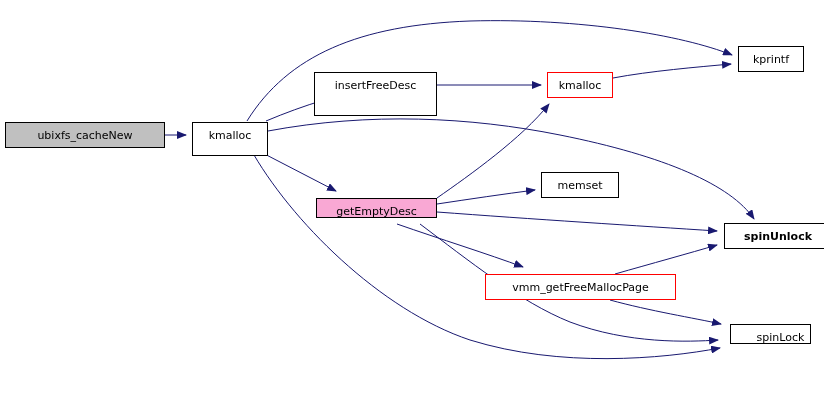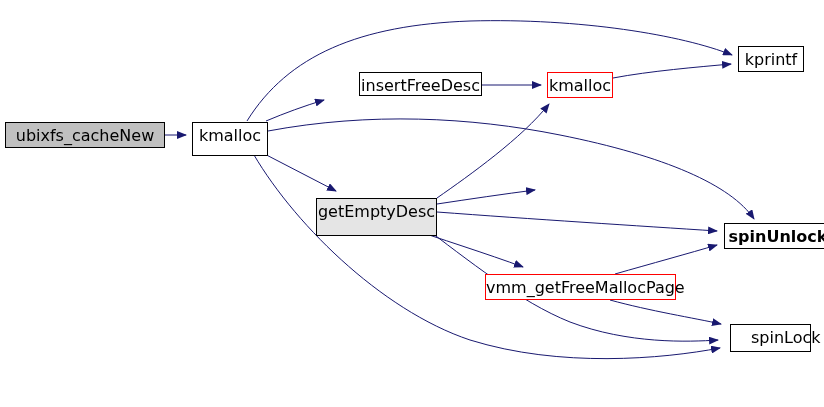--- a/index.html
+++ b/index.html
@@ -23,21 +23,21 @@
   .edge {
     fill: none;
     stroke-width: 1;
   }
   .node {
     position: absolute;
     box-sizing: border-box;
     border: 1px solid #000000;
     background: #ffffff;
     color: #000000;
-    font-size: 16px;
+    font-size: 11px;
     line-height: 23px;
     text-align: center;
     white-space: nowrap;
     cursor: pointer;
   }
   .node span {
     display: inline-block;
     vertical-align: middle;
   }
 </style>
@@ -70,42 +70,45 @@
   </svg>
 
   <div class="node" style="left: 5px; top: 122px; width: 160px; height: 26px; background: rgb(192, 192, 192); border-color: rgb(0, 0, 0);">
     <span>ubixfs_cacheNew</span>
   </div>
 
   <div class="node" style="left: 192px; top: 122px; width: 76px; height: 34px; background: rgb(255, 255, 255); border-color: rgb(0, 0, 0);">
     <span>kmalloc</span>
   </div>
 
-  <div class="node" style="left: 314px; top: 72px; width: 123px; height: 24px; background: rgb(255, 255, 255); border-color: rgb(0, 0, 0); margin-left: 45px;">
+  <div class="node" style="left: 314px; top: 72px; width: 123px; height: 44px; background: rgb(255, 255, 255); border-color: rgb(0, 0, 0);">
     <span>insertFreeDesc</span>
   </div>
 
   <div class="node" style="left: 547px; top: 72px; width: 66px; height: 26px; background: rgb(255, 255, 255); border-color: rgb(255, 0, 0);">
     <span>kmalloc</span>
   </div>
 
   <div class="node" style="left: 738px; top: 46px; width: 66px; height: 26px; background: rgb(255, 255, 255); border-color: rgb(0, 0, 0);">
     <span>kprintf</span>
   </div>
 
-  <div class="node" style="left: 316px; top: 198px; width: 121px; height: 38px; background: #e5e5e5; border-color: rgb(0, 0, 0);">
+  <div class="node" style="left: 316px; top: 198px; width: 121px; height: 20px; background: #f9a8d4; border-color: rgb(0, 0, 0);">
     <span>getEmptyDesc</span>
   </div>
 
+  <div class="node" style="left: 541px; top: 172px; width: 78px; height: 26px; background: rgb(255, 255, 255); border-color: rgb(0, 0, 0);">
+    <span>memset</span>
+  </div>
 
   <div class="node" style="left: 724px; top: 223px; width: 108px; height: 26px; background: rgb(255, 255, 255); border-color: rgb(0, 0, 0); font-weight: bold;">
     <span>spinUnlock</span>
   </div>
 
   <div class="node" style="left: 485px; top: 274px; width: 191px; height: 26px; background: rgb(255, 255, 255); border-color: rgb(255, 0, 0);">
     <span>vmm_getFreeMallocPage</span>
   </div>
 
-  <div class="node" style="left: 730px; top: 324px; width: 81px; height: 28px; background: rgb(255, 255, 255); border-color: rgb(0, 0, 0); padding-left: 20px;">
+  <div class="node" style="left: 730px; top: 324px; width: 81px; height: 20px; background: rgb(255, 255, 255); border-color: rgb(0, 0, 0); padding-left: 20px;">
     <span>spinLock</span>
   </div>
 
 </div>
 
 </body></html>

